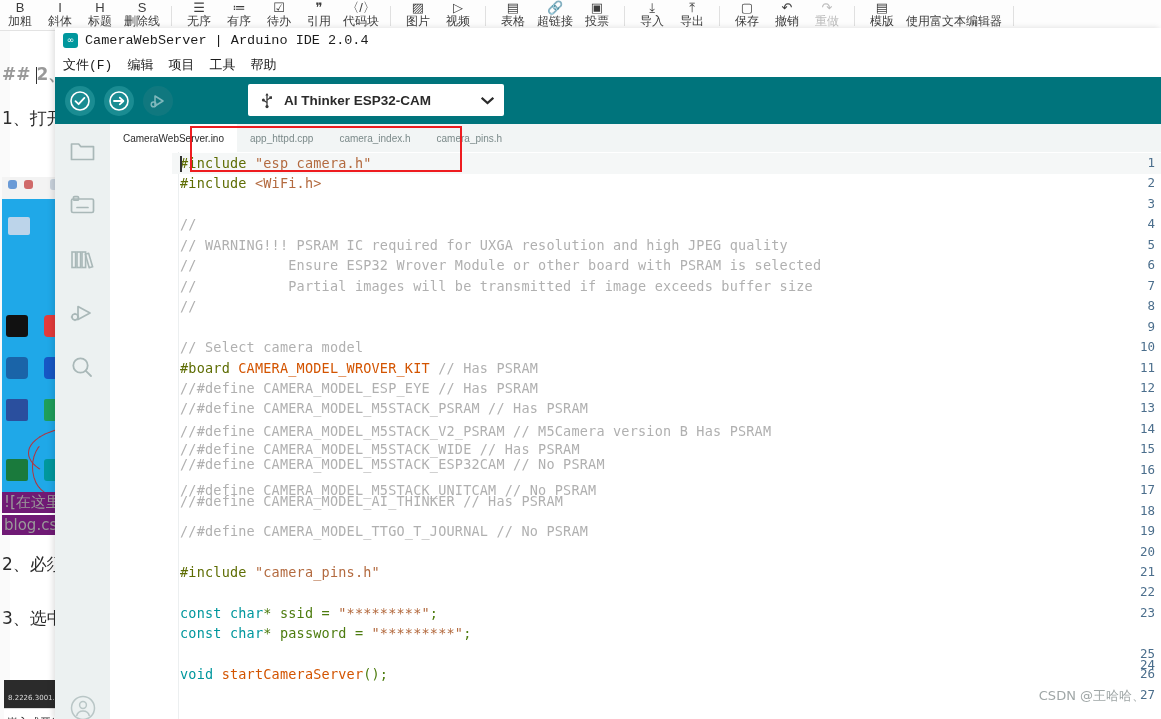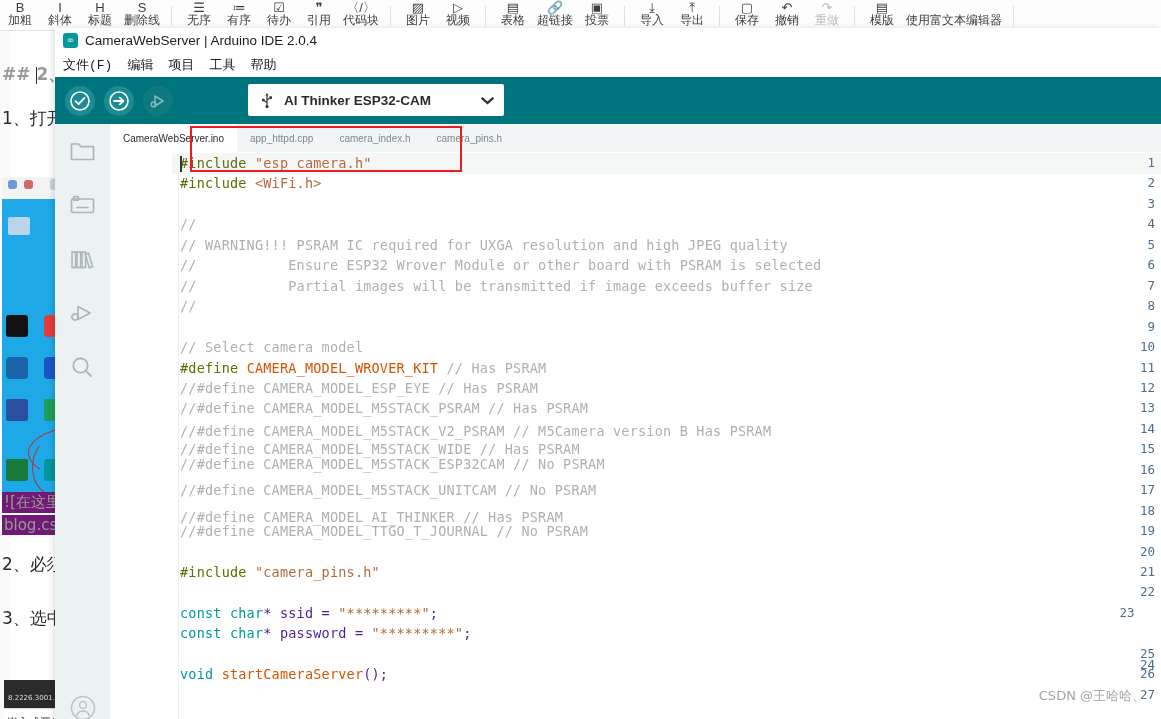--- a/index.html
+++ b/index.html
@@ -19,21 +19,21 @@
     display: flex; align-items: flex-end; overflow: hidden;
   }
   .md-tool {
     position: relative; display: flex; flex-direction: column;
     align-items: center; justify-content: flex-end;
     min-width: 40px; padding: 0 4px 2px 4px; height: 31px;
   }
   .md-tool .ti { height: 13px; font-size: 13px; line-height: 13px; color: #3c3c3c;
                  display: flex; align-items: center; justify-content: center; }
   .md-tool .tl { font-size: 12px; color: #3c3c3c; line-height: 14px;
-                 font-family: Liberation Mono, monospace; white-space: nowrap; }
+                 font-family: Liberation Serif, serif; white-space: nowrap; }
   .md-tool.dim .ti, .md-tool.dim .tl { color: #bcbcbc; }
   .md-sep { width: 1px; height: 20px; background: #e0e0e0; margin: 0 7px 4px 7px; align-self: flex-end;}
 
   .md-body { position: absolute; left: 0; top: 31px; width: 1161px; height: 688px; background: #fff; }
   .md-gutter { position: absolute; left: 0; top: 0; width: 10px; height: 688px; background: #fafafa; }
   .md-caret { position: absolute; left: 36px; top: 36px; width: 1px; height: 17px; background: #333; }
 
   .md-line { position: absolute; left: 2px; font-family: "DejaVu Sans", sans-serif;
              color: #2b2b2b; white-space: nowrap; }
   .md-h   { font-size: 17px; font-weight: bold; color: #999; }
@@ -64,21 +64,21 @@
   }
   .ide-title {
     height: 25px; background: #ffffff; display: flex; align-items: center;
     padding-left: 8px; gap: 7px;
   }
   .ide-logo {
     width: 15px; height: 15px; border-radius: 3px; background: #00979d;
     display: flex; align-items: center; justify-content: center;
     font-size: 9px; color: #fff; font-family: "DejaVu Sans", sans-serif; line-height: 1;
   }
-  .ide-title-text { font-size: 13.5px; color: #1c1c1c; font-family: Liberation Sans, sans-serif; }
+  .ide-title-text { font-size: 13.5px; color: #1c1c1c; font-family: Liberation Mono, monospace; }
 
   .ide-menu { height: 24px; background: #ffffff; display: flex; align-items: center;
               padding-left: 8px; gap: 15px; }
   .ide-menu span { font-size: 13px; color: #1c1c1c; font-family: Liberation Mono, monospace;
                    cursor: default; }
 
   .ide-toolbar {
     height: 47px; background: #00747c; display: flex; align-items: center;
     padding-left: 10px; gap: 9px; position: relative;
   }
@@ -126,21 +126,21 @@
   .cur-line { position: absolute; left: 62px; right: 0; height: 21px; background: #f5f7f7; }
   .caret-edit { position: absolute; left: 70px; width: 1.5px; height: 16px; background: #333; }
   .fold-bar { position: absolute; left: 68px; top: 0; width: 1px; height: 100%; background: #eceff0; }
 
   .kw      { color: #00979d; }
   .pp      { color: #5e6d03; }
   .str     { color: #b36a3f; }
   .cmt     { color: #b0b0b0; }
   .fn      { color: #d35400; }
   .macro   { color: #d35400; }
-  .op      { color: #4c1d95; }
+  .op      { color: #4d7c0f; }
 
   .watermark {
     position: absolute; right: 16px; bottom: 14px; font-size: 13px; color: #9fa6a6;
     font-family: "DejaVu Sans", sans-serif; z-index: 9;
   }
 </style>
 </head>
 <body>
 
 <div id="bg-page">
@@ -414,42 +414,42 @@
           <div class="ln" style="top: 105.25px;">6</div>
           <div class="cl" style="top: 105.25px;"><span class="cmt">//           Ensure ESP32 Wrover Module or other board with PSRAM is selected</span></div>
           <div class="ln" style="top: 125.7px;">7</div>
           <div class="cl" style="top: 125.7px;"><span class="cmt">//           Partial images will be transmitted if image exceeds buffer size</span></div>
           <div class="ln" style="top: 146.15px;">8</div>
           <div class="cl" style="top: 146.15px;"><span class="cmt">//</span></div>
           <div class="ln" style="top: 166.6px;">9</div>
           <div class="ln" style="top: 187.05px;">10</div>
           <div class="cl" style="top: 187.05px;"><span class="cmt">// Select camera model</span></div>
           <div class="ln" style="top: 207.5px;">11</div>
-          <div class="cl" style="top: 207.5px;"><span class="pp">#define </span><span class="macro">CAMERA_MODEL_WROVER_KIT</span><span class="cmt"> // Has PSRAM</span></div>
+          <div class="cl" style="top: 207.5px;"><span class="pp">#board </span><span class="macro">CAMERA_MODEL_WROVER_KIT</span><span class="cmt"> // Has PSRAM</span></div>
           <div class="ln" style="top: 227.95px;">12</div>
           <div class="cl" style="top: 227.95px;"><span class="cmt">//#define CAMERA_MODEL_ESP_EYE // Has PSRAM</span></div>
           <div class="ln" style="top: 248.4px;">13</div>
           <div class="cl" style="top: 248.4px;"><span class="cmt">//#define CAMERA_MODEL_M5STACK_PSRAM // Has PSRAM</span></div>
           <div class="ln" style="top: 268.85px;">14</div>
           <div class="cl" style="top: 271px;"><span class="cmt">//#define CAMERA_MODEL_M5STACK_V2_PSRAM // M5Camera version B Has PSRAM</span></div>
           <div class="ln" style="top: 289.3px;">15</div>
           <div class="cl" style="top: 289.3px;"><span class="cmt">//#define CAMERA_MODEL_M5STACK_WIDE // Has PSRAM</span></div>
           <div class="ln" style="top: 309.75px;">16</div>
           <div class="cl" style="top: 304px;"><span class="cmt">//#define CAMERA_MODEL_M5STACK_ESP32CAM // No PSRAM</span></div>
           <div class="ln" style="top: 330.2px;">17</div>
           <div class="cl" style="top: 330.2px;"><span class="cmt">//#define CAMERA_MODEL_M5STACK_UNITCAM // No PSRAM</span></div>
           <div class="ln" style="top: 350.65px;">18</div>
-          <div class="cl" style="top: 357px;"><span class="cmt">//#define CAMERA_MODEL_AI_THINKER // Has PSRAM</span></div>
+          <div class="cl" style="top: 341px;"><span class="cmt">//#define CAMERA_MODEL_AI_THINKER // Has PSRAM</span></div>
           <div class="ln" style="top: 371.1px;">19</div>
           <div class="cl" style="top: 371.1px;"><span class="cmt">//#define CAMERA_MODEL_TTGO_T_JOURNAL // No PSRAM</span></div>
           <div class="ln" style="top: 391.55px;">20</div>
           <div class="ln" style="top: 412px;">21</div>
           <div class="cl" style="top: 412px;"><span class="pp">#include </span><span class="str">"camera_pins.h"</span></div>
           <div class="ln" style="top: 432.45px;">22</div>
-          <div class="ln" style="top: 452.9px; text-align: center;">23</div>
+          <div class="ln" style="top: 452.9px;">23</div>
           <div class="cl" style="top: 452.9px;"><span class="kw">const </span><span class="kw">char</span><span class="op">* ssid = </span><span class="str">"*********"</span><span class="op">;</span></div>
           <div class="ln" style="top: 473.35px; margin-top: 32px;">24</div>
           <div class="cl" style="top: 473.35px;"><span class="kw">const </span><span class="kw">char</span><span class="op">* password = </span><span class="str">"*********"</span><span class="op">;</span></div>
           <div class="ln" style="top: 493.8px;">25</div>
           <div class="ln" style="top: 514.25px;">26</div>
           <div class="cl" style="top: 514.25px;"><span class="kw">void </span><span class="fn">startCameraServer</span><span class="op">();</span></div>
           <div class="ln" style="top: 534.7px;">27</div>
           <div class="caret-edit" style="top: 4px;"></div>
         </div>
 

